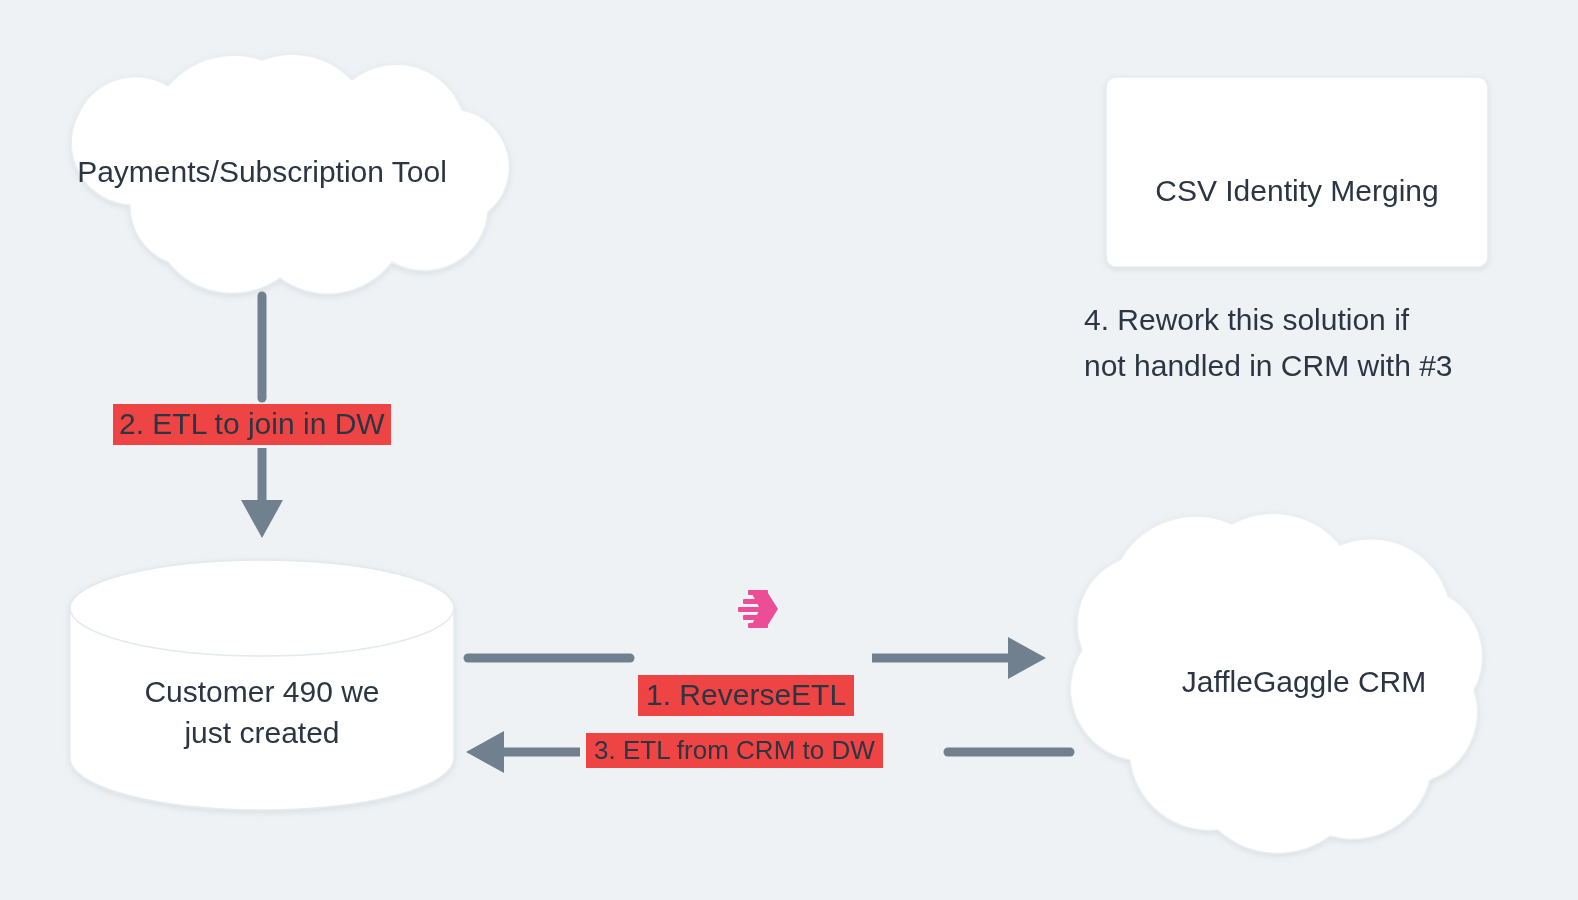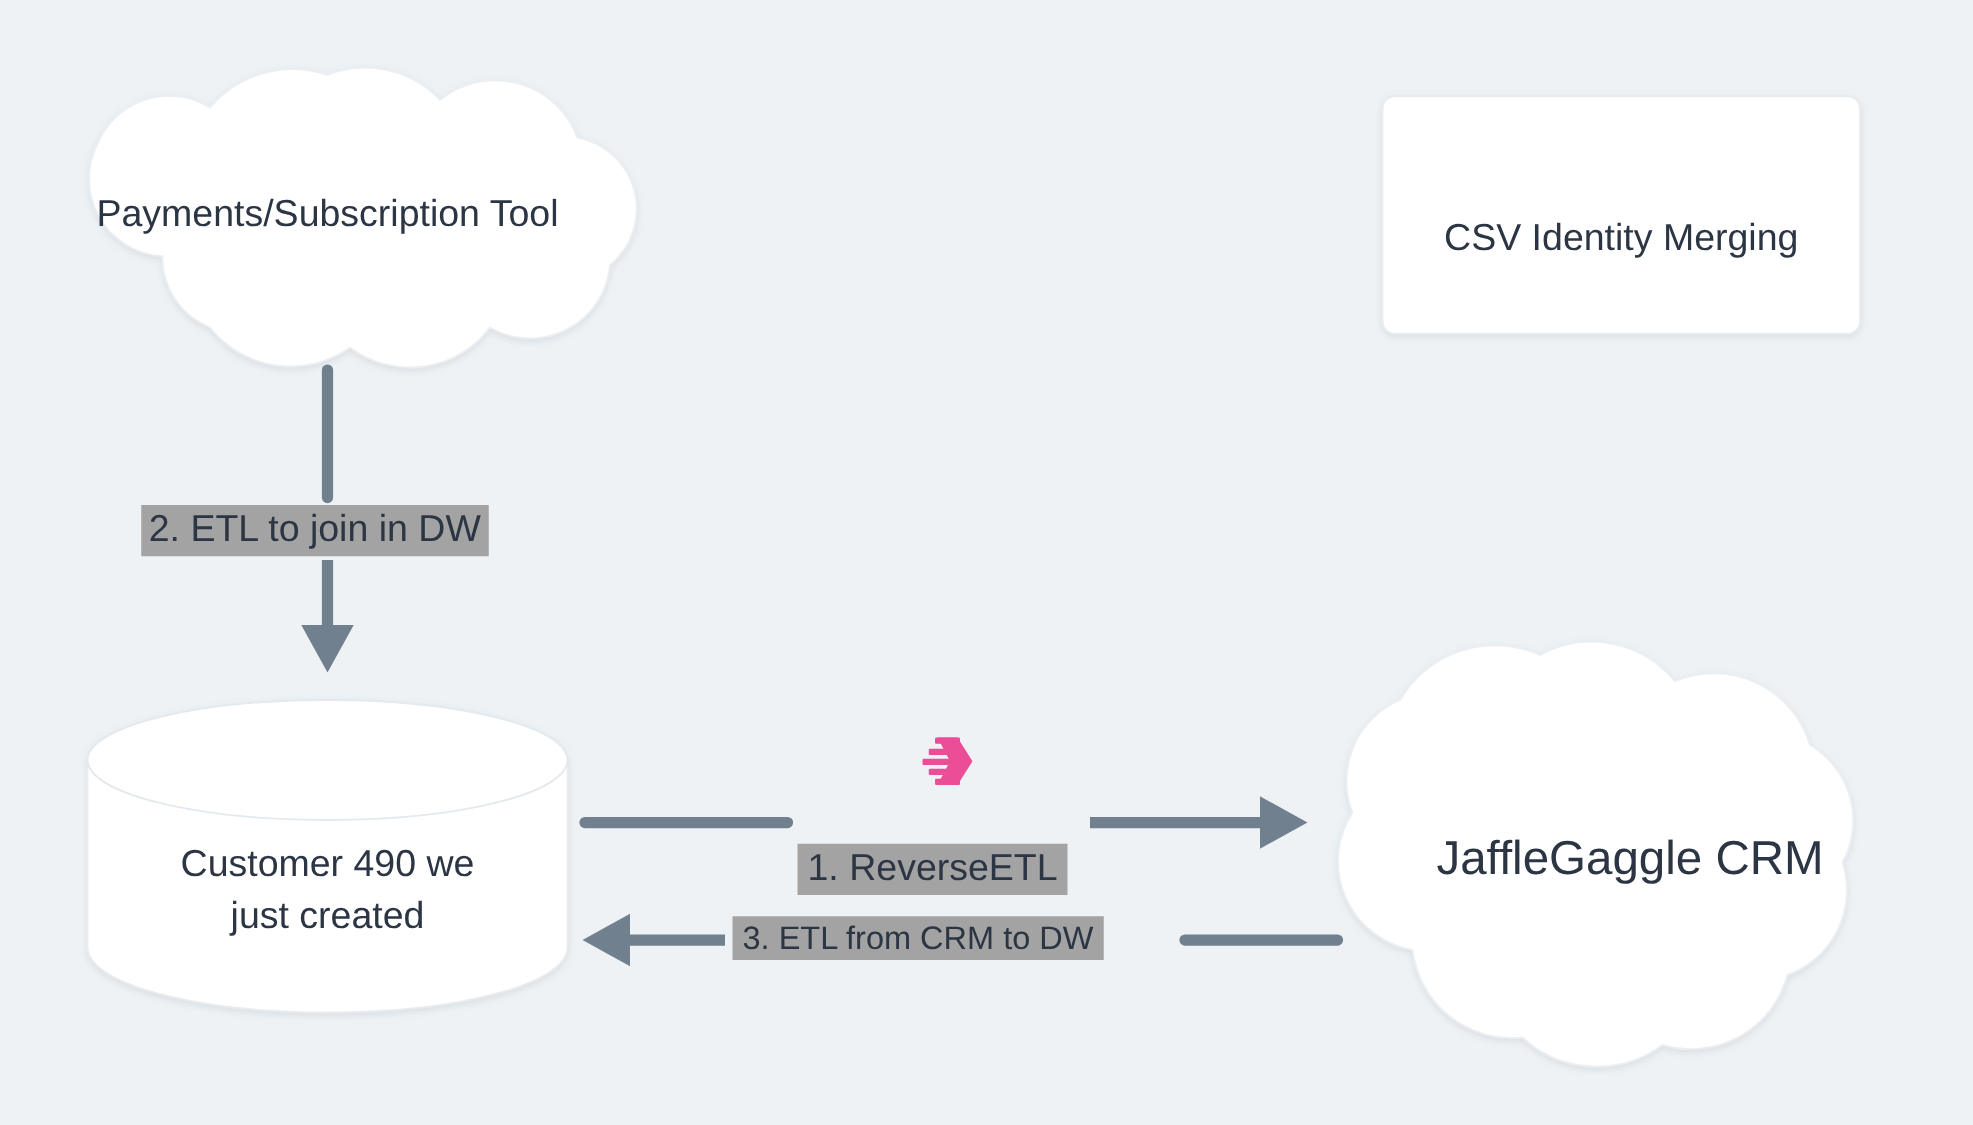--- a/index.html
+++ b/index.html
@@ -25,21 +25,21 @@
     text-align: center;
     line-height: 1.35;
     white-space: pre-line;
     pointer-events: none;
     z-index: 6;
   }
   .edge-label {
     position: absolute;
     color: #2c3543;
     font-family: "Liberation Sans", sans-serif;
-    background: #a3a3a3;
+    background: #ef4444;
     line-height: 1.35;
     z-index: 7;
   }
   .free-text {
     position: absolute;
     color: #2c3543;
     font-family: "Liberation Sans", sans-serif;
     line-height: 1.52;
     white-space: pre-line;
     z-index: 6;
@@ -138,22 +138,24 @@
     </svg>
   </div>
 
   <div class="node-label" style="left:12px; top:152px; width:500px; font-size:30px;">Payments/Subscription Tool</div>
 
   <div class="node-label" style="left:1106px; top:155px; width:382px; font-size:30px;margin-top:16px;">CSV Identity Merging</div>
 
   <div class="node-label" style="left:70px; top:672px; width:384px; font-size:30px;">Customer 490 we
 just created</div>
 
-  <div class="node-label" style="left:1063px; top:662px; width:482px; font-size:38px;">JaffleGaggle CRM</div>
+  <div class="node-label" style="left:1063px; top:662px; width:482px; font-size:30px;">JaffleGaggle CRM</div>
 
   <div class="edge-label" style="left:638px; top:639px; font-size:30px; padding:0 8px;margin-top:36px;">1. ReverseETL</div>
 
   <div class="edge-label" style="left:113px; top:404px; font-size:30px; padding:0 6px;">2. ETL to join in DW</div>
 
   <div class="edge-label" style="left:586px; top:733px; font-size:26px; padding:0 8px;">3. ETL from CRM to DW</div>
 
+  <div class="free-text" style="left:1084px; top:297px; width:440px; font-size:30px;">4. Rework this solution if
+not handled in CRM with #3</div>
 
 </div>
 
 </body></html>

